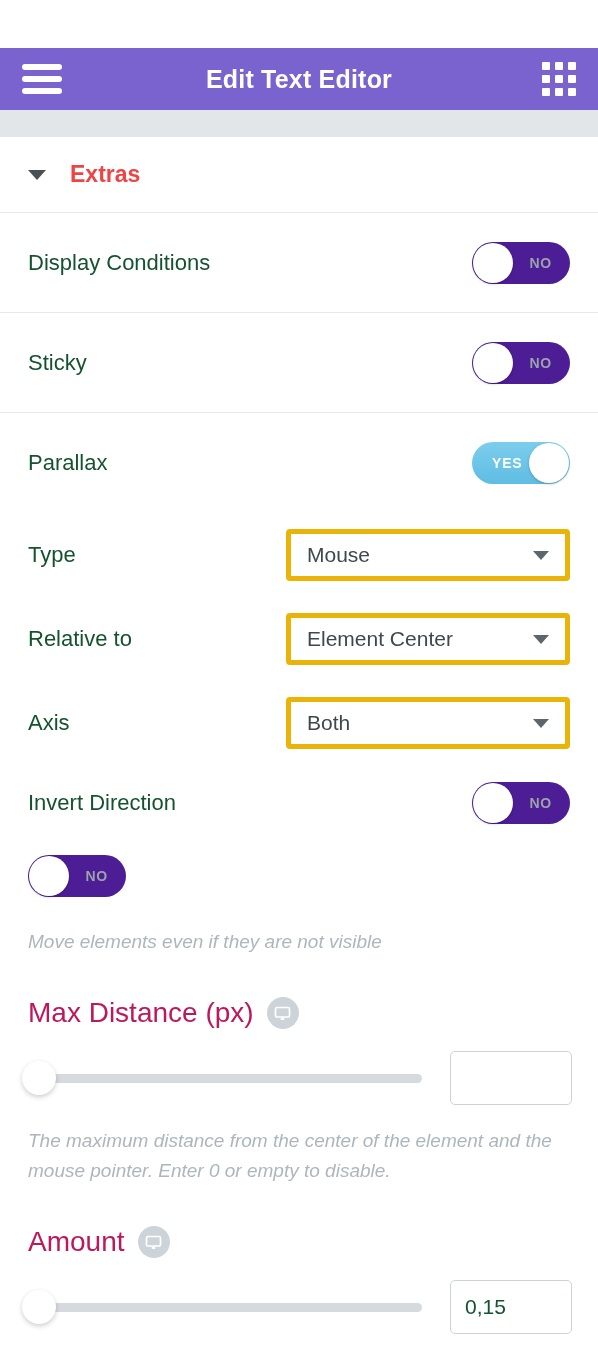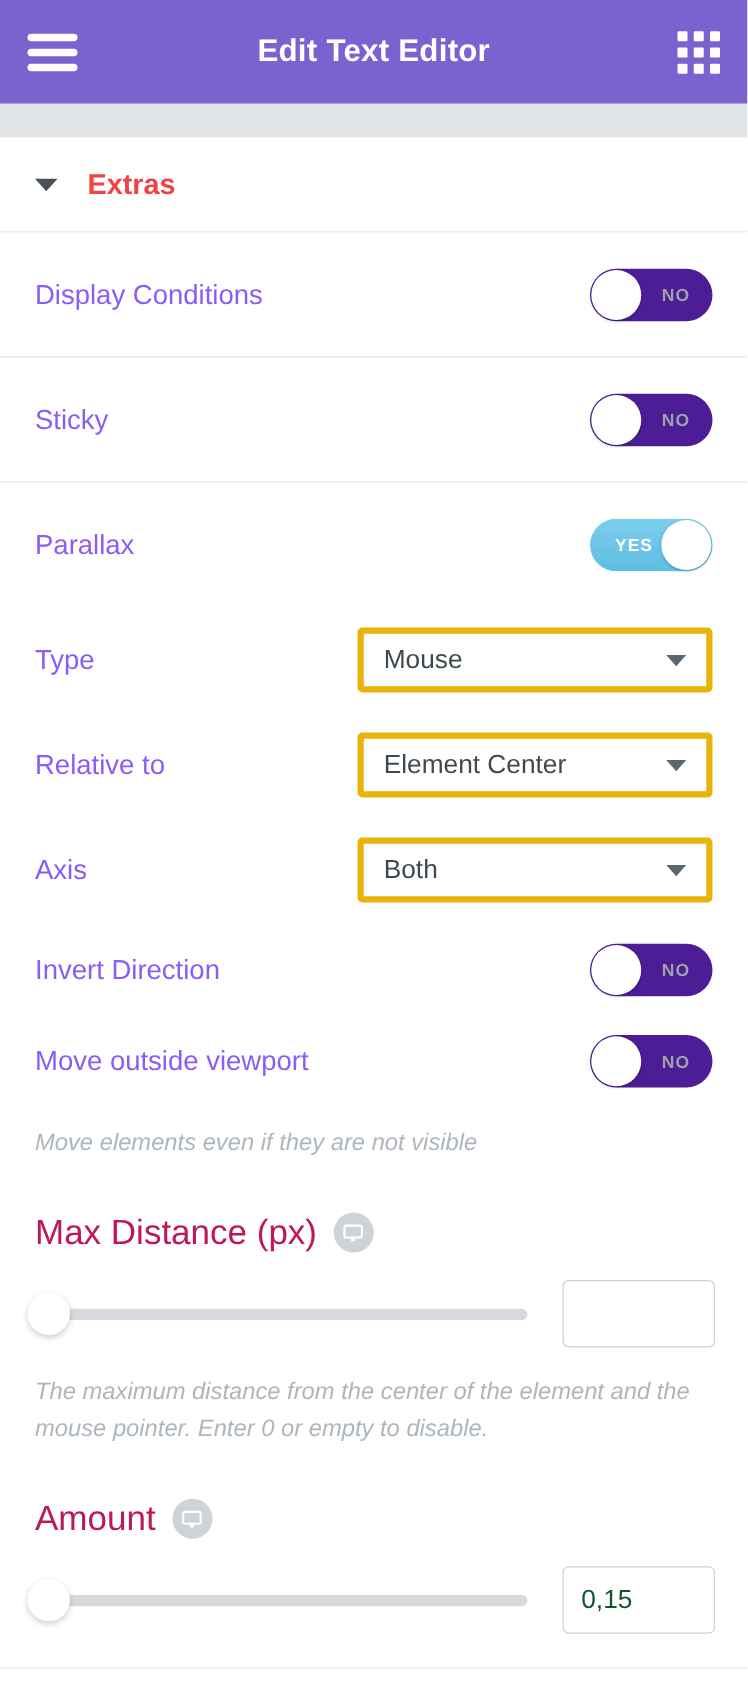--- a/index.html
+++ b/index.html
@@ -5,23 +5,24 @@
   * { margin:0; padding:0; box-sizing:border-box; }
   html, body {
     width:598px; height:1348px;
     background:#ffffff;
     font-family:"Liberation Sans", sans-serif;
     overflow:hidden;
   }
 
   
   .topbar{
-    height:83px; background:#7a63ce;
+    height:62px; background:#7a63ce;
     display:flex; align-items:center; justify-content:space-between;
     padding:0 22px;
+    margin-top:48px;
   }
   .hamburger{ width:40px; height:30px; display:flex; flex-direction:column;
     justify-content:space-between; cursor:pointer; }
   .hamburger span{ display:block; height:6px; background:#fff; border-radius:3px; }
   .topbar-title{ color:#ffffff; font-size:25px; font-weight:bold; letter-spacing:.2px;
     position:absolute; left:0; right:0; text-align:center; pointer-events:none; }
   .grid-icon{ width:34px; height:34px; display:grid;
     grid-template-columns:repeat(3,1fr); grid-template-rows:repeat(3,1fr);
     gap:5px; cursor:pointer; position:relative; z-index:2; }
   .grid-icon i{ background:#ffffff; display:block; border-radius:1px; }
@@ -36,21 +37,21 @@
   }
   .caret{ width:0;height:0;border-left:9px solid transparent;border-right:9px solid transparent;
     border-top:10px solid #495157; }
   .section-title{ font-size:23px; font-weight:bold; color:#ef4444; }
 
   .row{
     display:flex; align-items:center; justify-content:space-between;
     padding:0 28px; min-height:100px;
   }
   .row.bordered{ border-bottom:1px solid #e6e9ec; }
-  .row-label{ font-size:22px; color:#8b5cf6; font-weight:400; }
+  .row-label{ font-size:22px; color:#14532d; font-weight:400; }
 
   
   .toggle{ width:98px; height:42px; border-radius:21px; position:relative;
     display:flex; align-items:center; cursor:pointer; flex:0 0 auto; }
   .toggle.off{ background:#4c1d95; justify-content:flex-end; }
   .toggle.on{ background:#6ec6e8;
     background-image:linear-gradient(180deg,#7ccdec,#5fbde3); justify-content:flex-start; }
   .toggle .txt{ font-size:14px; font-weight:bold; letter-spacing:.8px; }
   .toggle.off .txt{ color:#9aa3a9; margin-right:18px; }
   .toggle.on .txt{ color:#ffffff; margin-left:20px; }
@@ -176,21 +177,20 @@
 
   <div class="field-row" style="height:76px;">
     <div class="row-label">Invert Direction</div>
     <div class="toggle off">
       <span class="txt">NO</span>
       <span class="knob"></span>
     </div>
   </div>
 
   <div class="field-row" style="height:70px;">
-    <div class="row-label">Move outside viewport</div>
     <div class="toggle off">
       <span class="txt">NO</span>
       <span class="knob"></span>
     </div>
   </div>
   <div class="hint" style="margin-top:16px;">Move elements even if they are not visible</div>
 
   <div class="labelrow" style="margin-top:26px;">
     <span class="lbl">Max Distance (px)</span>
     <span class="devbadge">

